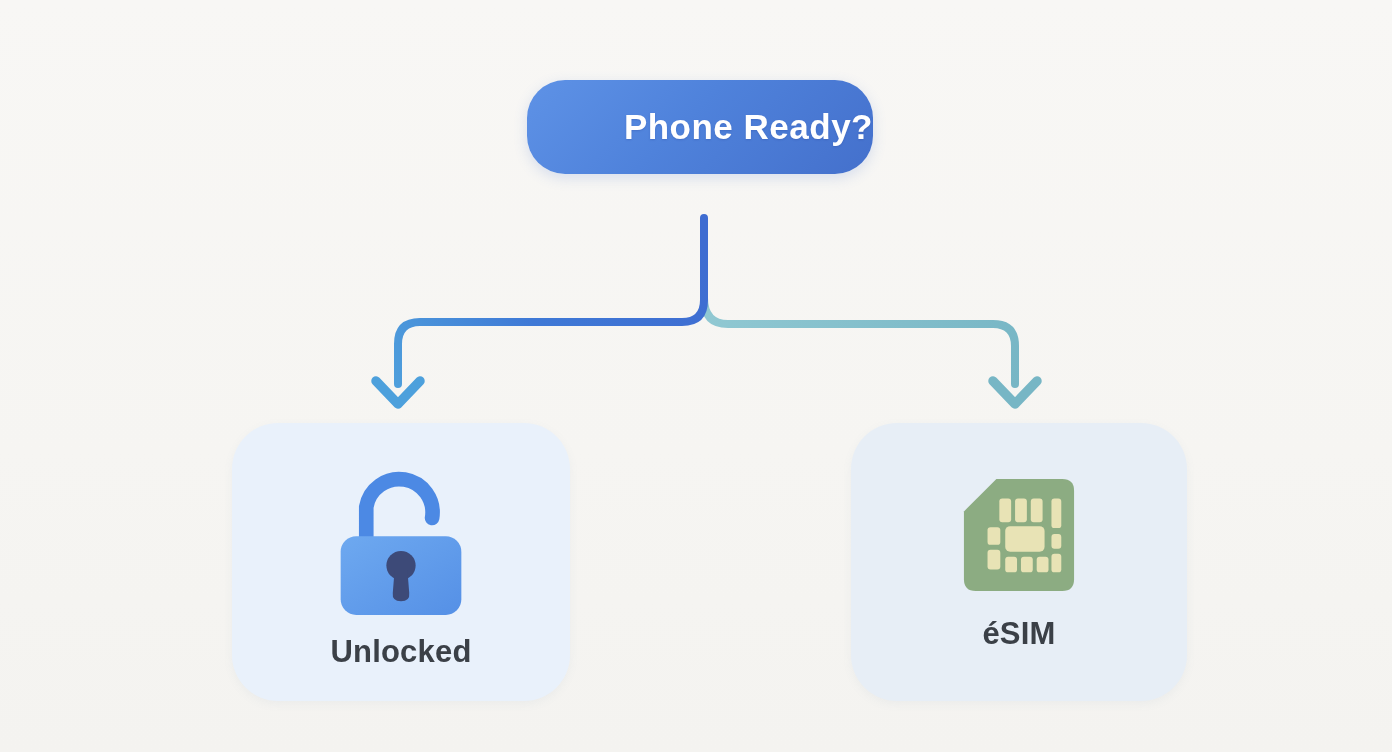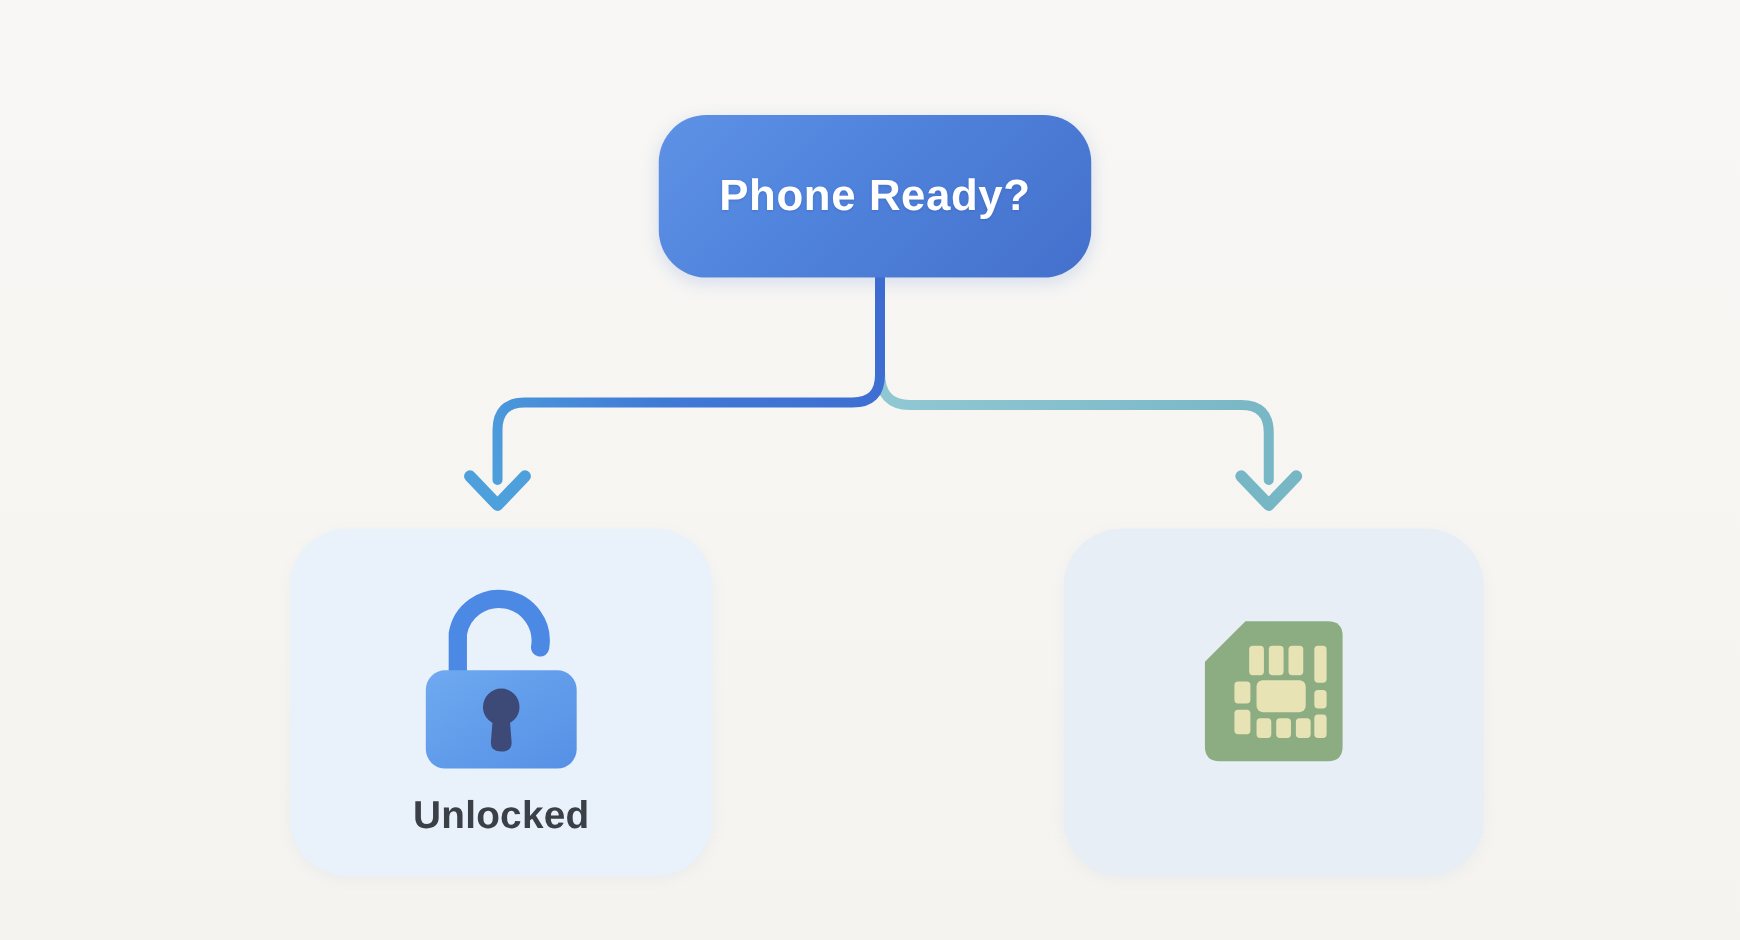--- a/index.html
+++ b/index.html
@@ -12,25 +12,25 @@
   .canvas {
     position: relative;
     width: 1392px; height: 752px;
     background: linear-gradient(180deg, #f8f7f5 0%, #f6f5f2 60%, #f4f3f0 100%);
   }
   .connectors {
     position: absolute; left: 0; top: 0;
   }
   .root-node {
     position: absolute;
-    left: 527px; top: 92px;
-    width: 346px; height: 130px;
+    left: 527px; top: 80px;
+    width: 346px; height: 94px;
     border-radius: 38px;
     background: linear-gradient(135deg, #5E92E6 0%, #4F82DB 45%, #4470CC 100%);
-    display: flex; align-items: center; justify-content: center;
+    display: flex; align-items: center; justify-content: flex-end;
     box-shadow: 0 4px 14px rgba(68, 112, 204, 0.18);
   }
   .root-label {
     color: #ffffff;
     font-size: 35px;
     font-weight: bold;
     letter-spacing: 0.5px;
     text-shadow: 0 1px 2px rgba(40, 70, 150, 0.28);
   }
   .card {
@@ -123,16 +123,17 @@
           <rect x="46" y="52" width="40" height="26" rx="5"></rect>
           <rect x="93" y="60" width="10" height="15" rx="3"></rect>
           <rect x="46" y="83" width="12" height="16" rx="3"></rect>
           <rect x="62" y="83" width="12" height="16" rx="3"></rect>
           <rect x="78" y="83" width="12" height="16" rx="3"></rect>
           <rect x="93" y="80" width="10" height="19" rx="3"></rect>
         </g>
       </svg>
     </span>
     <span class="label">
+      <span class="label-line">éSIM</span>
     </span>
   </div>
 
 </div>
 
 </body></html>

